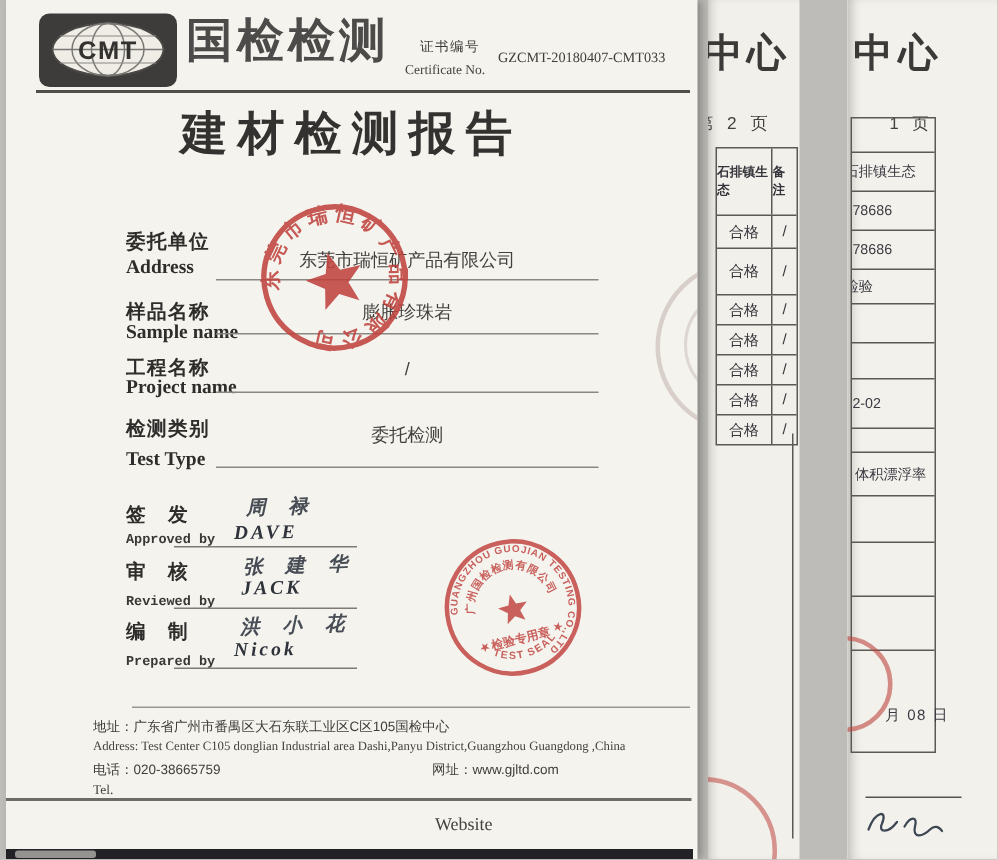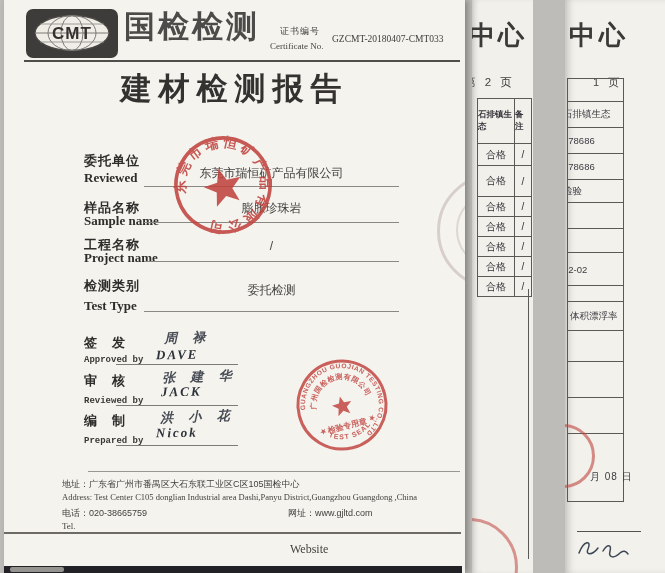--- a/index.html
+++ b/index.html
@@ -62,21 +62,21 @@
 
     <div class="abs small-cn" style="left:276px;top:25px;letter-spacing:1px;">证书编号</div>
     <div class="abs small-en" style="left:266px;top:41px;font-size:9px;">Certificate No.</div>
     <div class="abs" style="left:328px;top:34px;font-family:Liberation Serif, serif;font-size:9.5px;color:#3f3d3a;">GZCMT-20180407-CMT033</div>
 
     <div class="abs" style="left:20px;top:60px;width:436px;height:2px;background:#504e4a;"></div>
 
     <div class="abs" style="left:0;width:100%;top:68px;text-align:center;font-size:31px;font-weight:bold;letter-spacing:7px;color:#343230;">建材检测报告</div>
 
     <div class="abs cn-label" style="left:80px;top:152px;">委托单位</div>
-    <div class="abs en-label" style="left:80px;top:170px;">Reviewed</div>
+    <div class="abs en-label" style="left:80px;top:170px;">Address</div>
     <div class="abs field-value" style="top:165px;">东莞市瑞恒矿产品有限公司</div>
     <div class="abs uline" style="top:186px;"></div>
 
     <div class="abs cn-label" style="left:80px;top:199px;">样品名称</div>
     <div class="abs en-label" style="left:80px;top:213px;">Sample name</div>
     <div class="abs field-value" style="top:200px;">膨胀珍珠岩</div>
     <div class="abs uline" style="top:222px;"></div>
 
     <div class="abs cn-label" style="left:80px;top:236px;">工程名称</div>
     <div class="abs en-label" style="left:80px;top:250px;">Project name</div>

